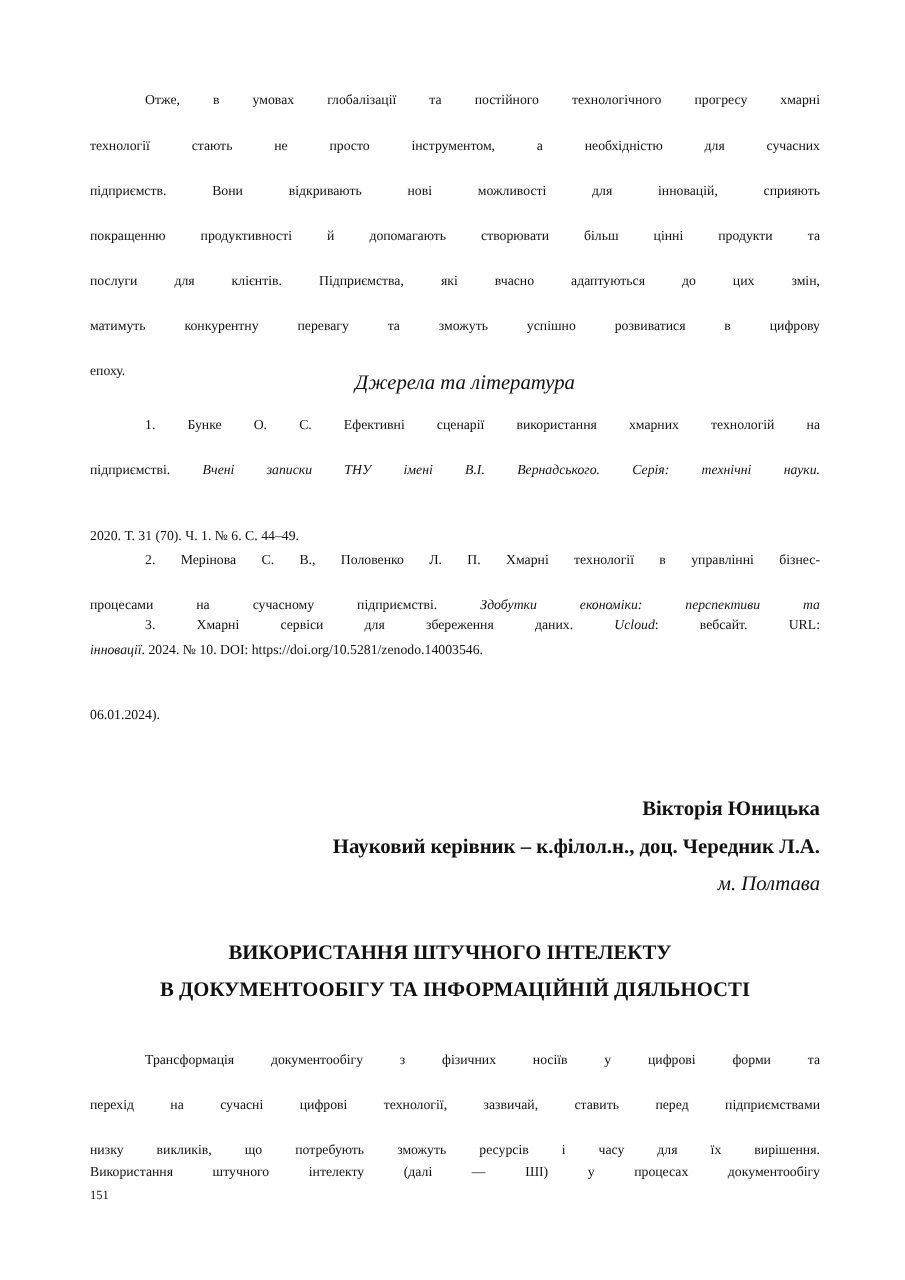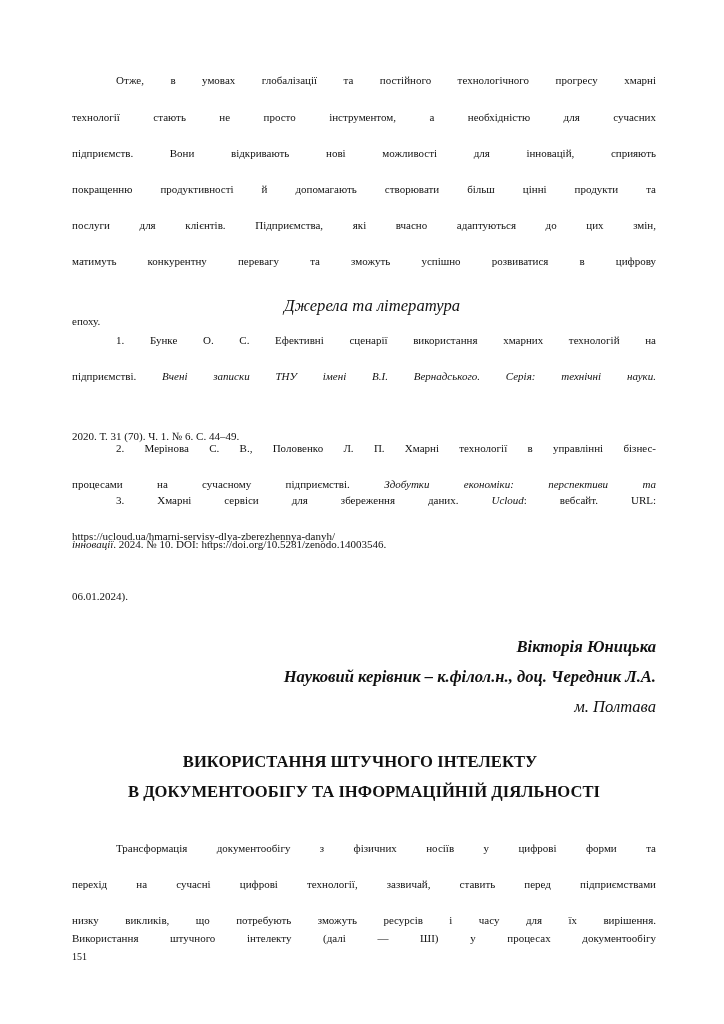--- a/index.html
+++ b/index.html
@@ -31,39 +31,37 @@
       text-align: justify;
       text-align-last: justify;
     }
     .line.indent {
       left: 116px;
       width: 540px;
     }
     .line.last {
       text-align: left;
       text-align-last: left;
-      margin-top: 24px;
     }
     .center {
       position: absolute;
       left: 0;
       width: 724px;
       text-align: center;
       font-size: 16.6px;
       line-height: 20px;
       white-space: nowrap;
     }
     .right {
       position: absolute;
       right: 68px;
       text-align: right;
       font-size: 16.6px;
       line-height: 20px;
       white-space: nowrap;
-      font-style: italic;
     }
     .it { font-style: italic; }
     .b { font-weight: bold; }
     .pagenum {
       position: absolute;
       left: 72px;
       top: 949px;
       font-size: 10px;
       line-height: 16px;
     }
@@ -81,33 +79,32 @@
     <div class="line" style="top:215px">послуги для клієнтів. Підприємства, які вчасно адаптуються до цих змін,</div>
     <div class="line" style="top:251px">матимуть конкурентну перевагу та зможуть успішно розвиватися в цифрову</div>
     <div class="line last" style="top:287px">епоху.</div>
   </div>
 
   <div class="center it" style="top:296px; left:10px;">Джерела та література</div>
 
   <div>
     <div class="line indent" style="top:330px">1. Бунке О. С. Ефективні сценарії використання хмарних технологій на</div>
     <div class="line" style="top:366px"><span>підприємстві. </span><span class="it">Вчені записки ТНУ імені В.І. Вернадського. Серія: технічні науки.</span></div>
-    <div class="line last" style="top:402px">2020. Т. 31 (70). Ч. 1. № 6. С. 44–49.</div>
+    <div class="line last" style="top:419px">2020. Т. 31 (70). Ч. 1. № 6. С. 44–49.</div>
   </div>
 
   <div>
     <div class="line indent" style="top:438px">2. Мерінова С. В., Половенко Л. П. Хмарні технології в управлінні бізнес-</div>
     <div class="line" style="top:474px"><span>процесами на сучасному підприємстві. </span><span class="it">Здобутки економіки: перспективи та</span></div>
     <div class="line last" style="top:510px"><span class="it">інновації</span><span>. 2024. № 10. DOI: https://doi.org/10.5281/zenodo.14003546.</span></div>
   </div>
 
   <div>
     <div class="line indent" style="top:490px"><span>3. Хмарні сервіси для збереження даних. </span><span class="it">Ucloud</span><span>: вебсайт. URL:</span></div>
     <div class="line" style="top:526px; display:flex; justify-content:space-between;">
-      <span>https://ucloud.ua/hmarni-servisy-dlya-zberezhennya-danyh/</span>
     </div>
     <div class="line last" style="top:562px">06.01.2024).</div>
   </div>
 
   <div>
     <div class="right b" style="top:637px">Вікторія Юницька</div>
     <div class="right b" style="top:667px">Науковий керівник –  к.філол.н., доц. Чередник Л.А.</div>
     <div class="right it" style="top:697px">м. Полтава</div>
   </div>
 

